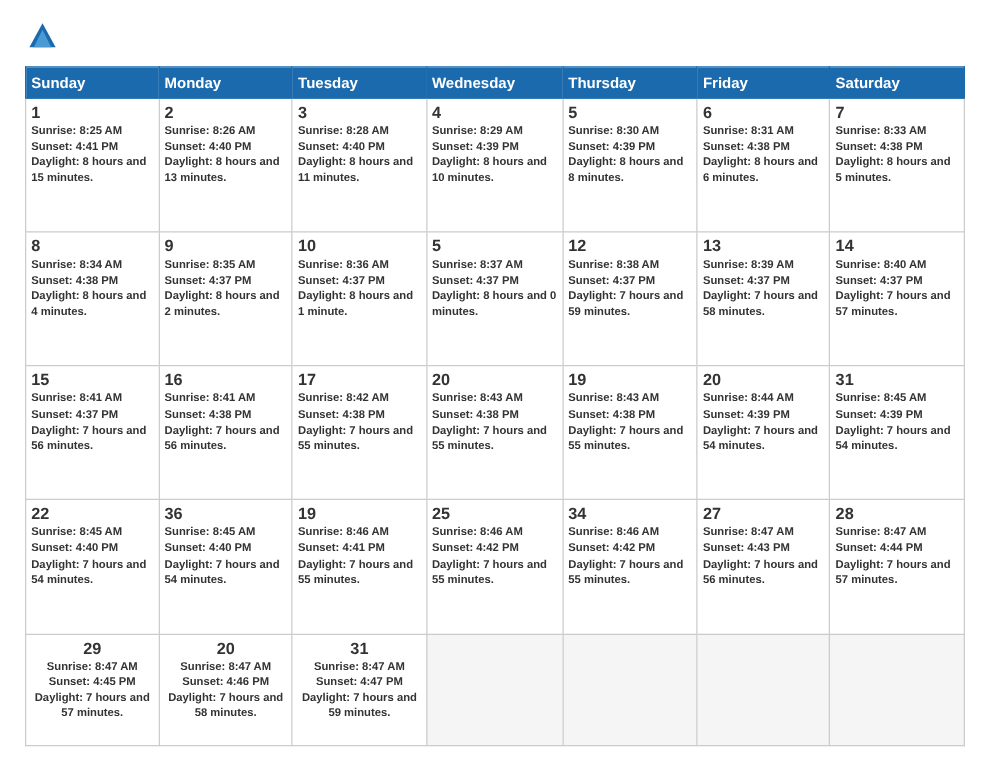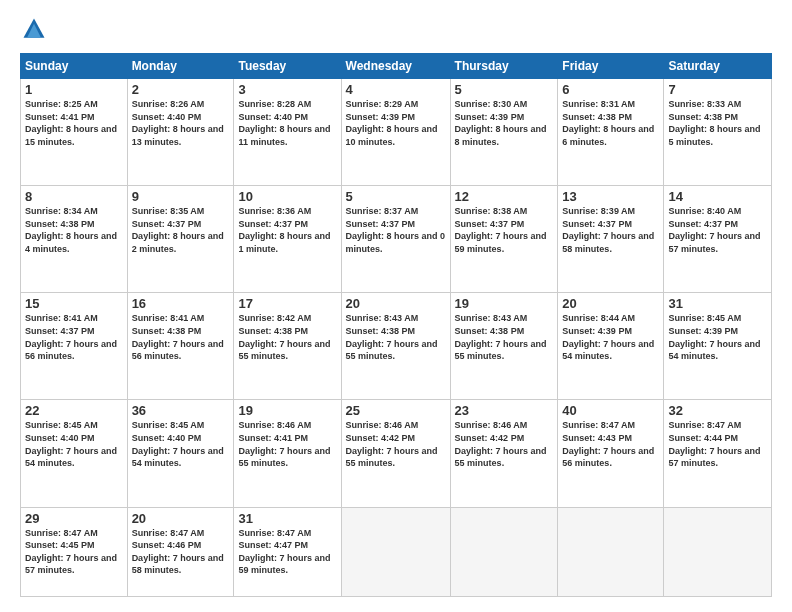--- a/index.html
+++ b/index.html
@@ -87,20 +87,21 @@
       margin-bottom: 1px;
     }
     .day-info {
       font-size: 9px;
       line-height: 1.4;
       color: #333;
       font-weight: bold;
     }
     .last-row td {
       height: 70px;
+      text-align: center;
     }
   </style>
 </head>
 <body>
 
 <div class="page">
   <div class="header">
     <div class="logo">
       <svg class="logo-icon" viewBox="0 0 32 32" xmlns="http://www.w3.org/2000/svg">
         <polygon points="16,4 28,26 4,26" fill="#1a6aad"></polygon>
@@ -331,37 +332,37 @@
   </td>
           <td>
     <span class="day-number">25</span>
     <div class="day-info">
       Sunrise: 8:46 AM<br>
       Sunset: 4:42 PM<br>
       Daylight: 7 hours and 55 minutes.
     </div>
   </td>
           <td>
-    <span class="day-number">23</span>
+    <span class="day-number">34</span>
     <div class="day-info">
       Sunrise: 8:46 AM<br>
       Sunset: 4:42 PM<br>
       Daylight: 7 hours and 55 minutes.
     </div>
   </td>
           <td>
-    <span class="day-number">40</span>
+    <span class="day-number">27</span>
     <div class="day-info">
       Sunrise: 8:47 AM<br>
       Sunset: 4:43 PM<br>
       Daylight: 7 hours and 56 minutes.
     </div>
   </td>
           <td>
-    <span class="day-number">32</span>
+    <span class="day-number">28</span>
     <div class="day-info">
       Sunrise: 8:47 AM<br>
       Sunset: 4:44 PM<br>
       Daylight: 7 hours and 57 minutes.
     </div>
   </td>
         </tr>
         <tr class="last-row">
           <td>
     <span class="day-number">29</span>

